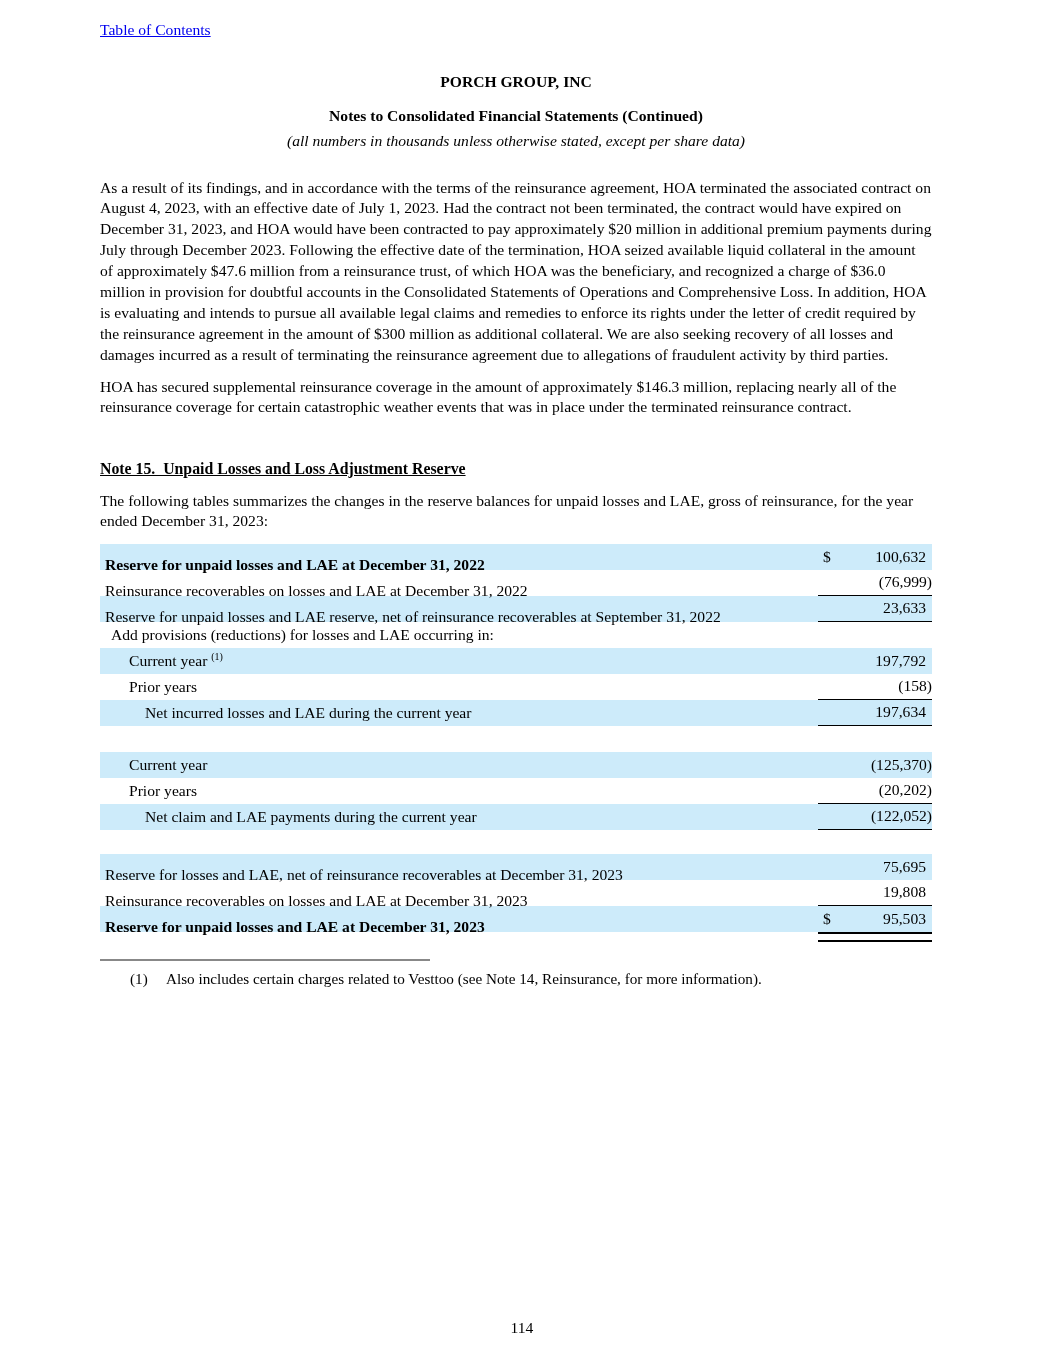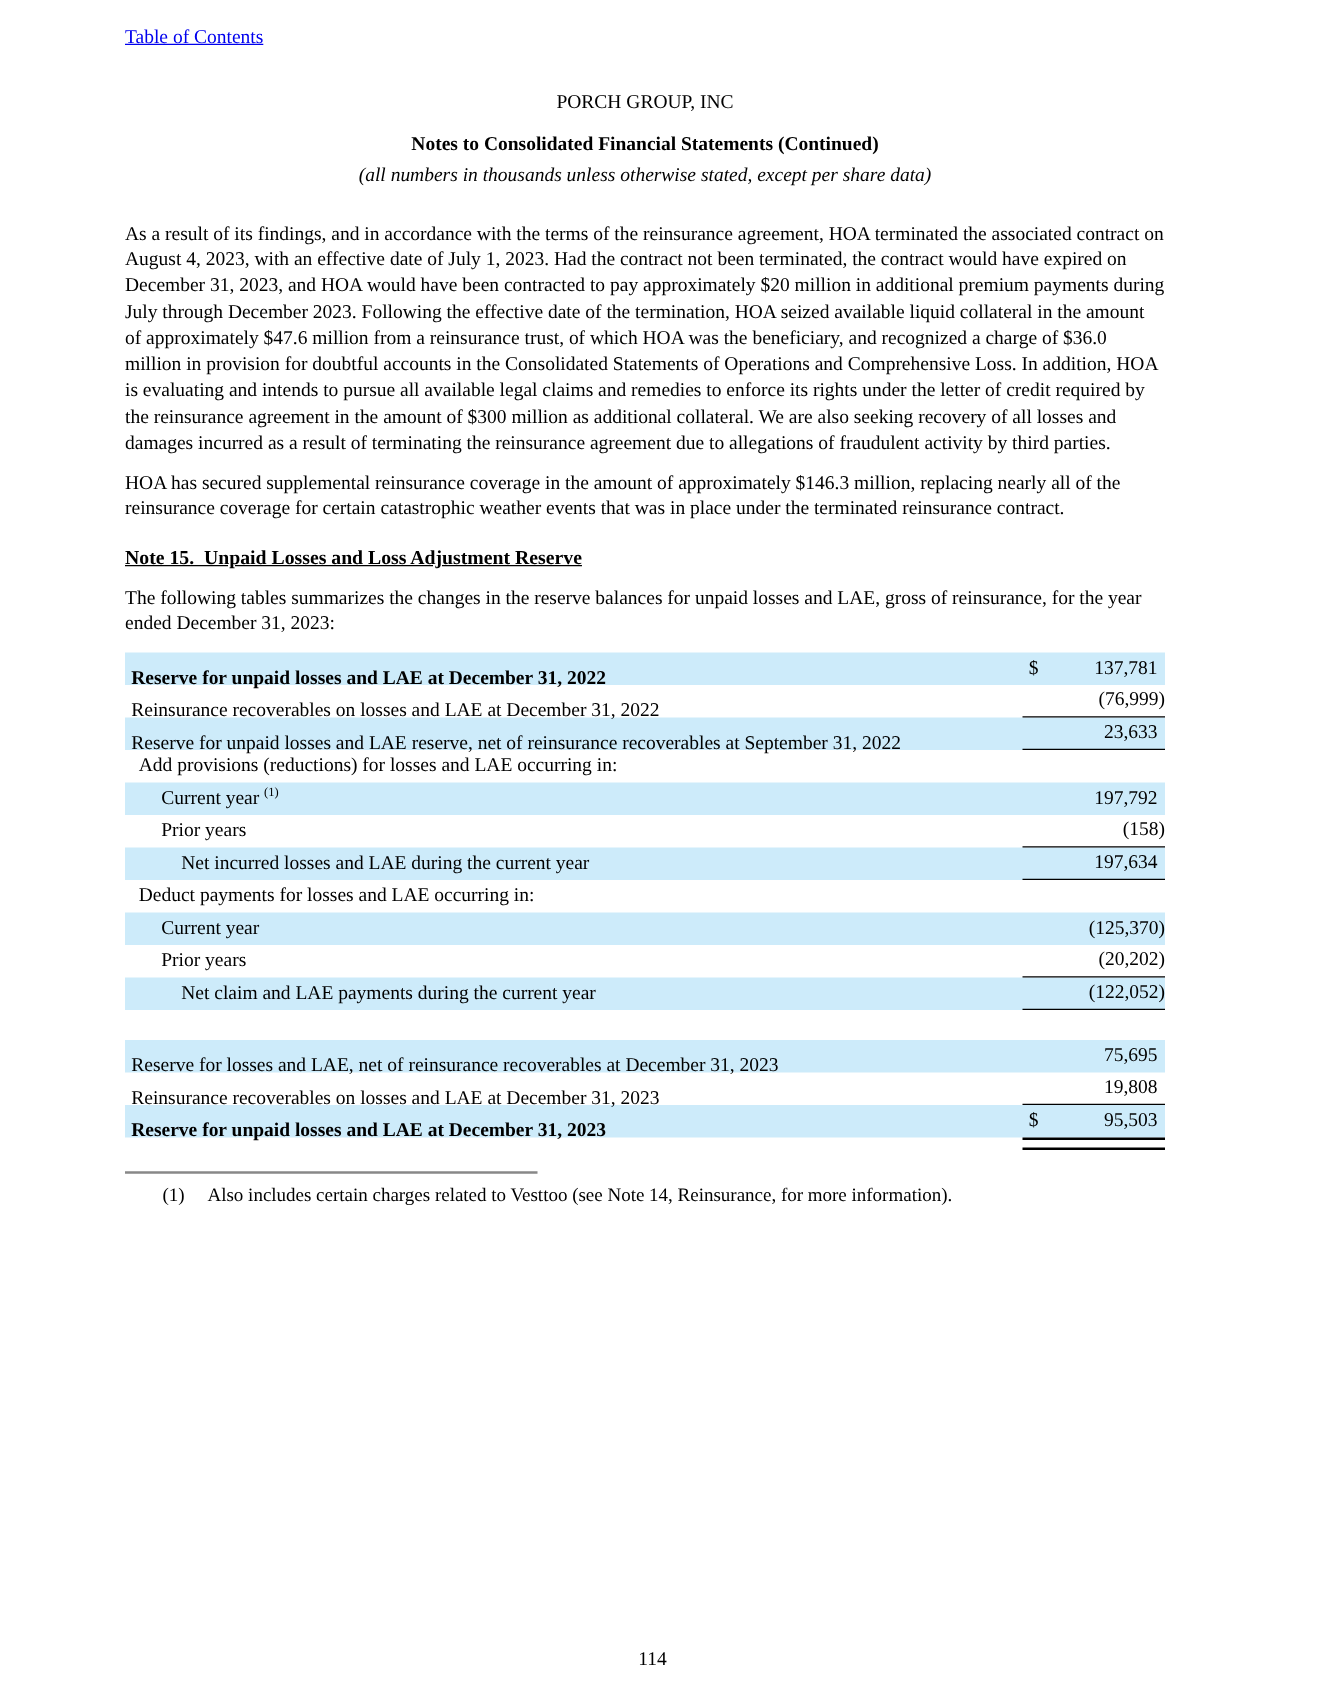--- a/index.html
+++ b/index.html
@@ -7,28 +7,28 @@
   body {
     width:1055px; height:1365px;
     font-family:"Liberation Serif", "DejaVu Serif", serif;
     font-size:15.6px; line-height:1.34; color:#000;
   }
   .page { position:relative; width:1032px; height:1365px; padding:20px 100px 0 100px; overflow:hidden;border-radius:12px; }
 
   .toc-link { color:#0000EE; text-decoration:underline; cursor:pointer; display:inline-block; }
 
   .head-center { text-align:center; margin-top:31px; }
-  .company { font-weight:normal; }
+  .company { font-weight:bold; }
   .notes-title { font-weight:bold; margin-top:13px; }
   .notes-subtitle { font-style:italic; margin-top:4px;text-align:center; }
 
   .para { margin-top:26px; text-align:left; }
   .para.p2 { margin-top:11px; }
 
-  .note-heading { font-weight:bold; text-decoration:underline; margin-top:18px; font-size:15.8px; }
+  .note-heading { font-weight:bold; text-decoration:underline; margin-top:40px; font-size:15.8px; }
   .intro { margin-top:11px; }
 
   .fin-table { margin-top:12px; width:100%; }
   .trow { display:flex; align-items:center; height:26px; }
   .trow.shaded { background:var(--hl, #CDEBFA); }
   .trow.spacer { height:24px; background:transparent; }
   .lbl { flex:1; white-space:nowrap; overflow:hidden; }
   .lbl.bold { font-weight:bold; }
   .indent-0 { padding-left:5px;margin-top:16px; }
   .indent-1 { padding-left:11px; }
@@ -72,21 +72,21 @@
 
   <div class="note-heading">Note 15.&nbsp; Unpaid Losses and Loss Adjustment Reserve</div>
 
   <p class="intro">The following tables summarizes the changes in the reserve balances for unpaid losses and LAE, gross of reinsurance, for the year ended December 31, 2023:</p>
 
   <div class="fin-table" id="fin-table" style="--hl: #CDEBFA;">
       <div class="trow shaded">
         <div class="lbl indent-0 bold">Reserve for unpaid losses and LAE at December 31, 2022</div>
         <div class="num u-none">
           <span class="dollar">$</span>
-          <span class="val pos">137,781</span>
+          <span class="val pos">100,632</span>
         </div>
       </div>
       <div class="trow">
         <div class="lbl indent-0">Reinsurance recoverables on losses and LAE at December 31, 2022</div>
         <div class="num u-single">
           <span class="dollar"></span>
           <span class="val neg">(76,999)</span>
         </div>
       </div>
       <div class="trow shaded">
@@ -118,21 +118,20 @@
         </div>
       </div>
       <div class="trow shaded">
         <div class="lbl indent-3">Net incurred losses and LAE during the current year</div>
         <div class="num u-single">
           <span class="dollar"></span>
           <span class="val pos">197,634</span>
         </div>
       </div>
       <div class="trow">
-        <div class="lbl indent-1">Deduct payments for losses and LAE occurring in:</div>
         <div class="num u-none">
           <span class="dollar"></span>
           <span class="val pos"></span>
         </div>
       </div>
       <div class="trow shaded">
         <div class="lbl indent-2">Current year</div>
         <div class="num u-none">
           <span class="dollar"></span>
           <span class="val neg">(125,370)</span>

